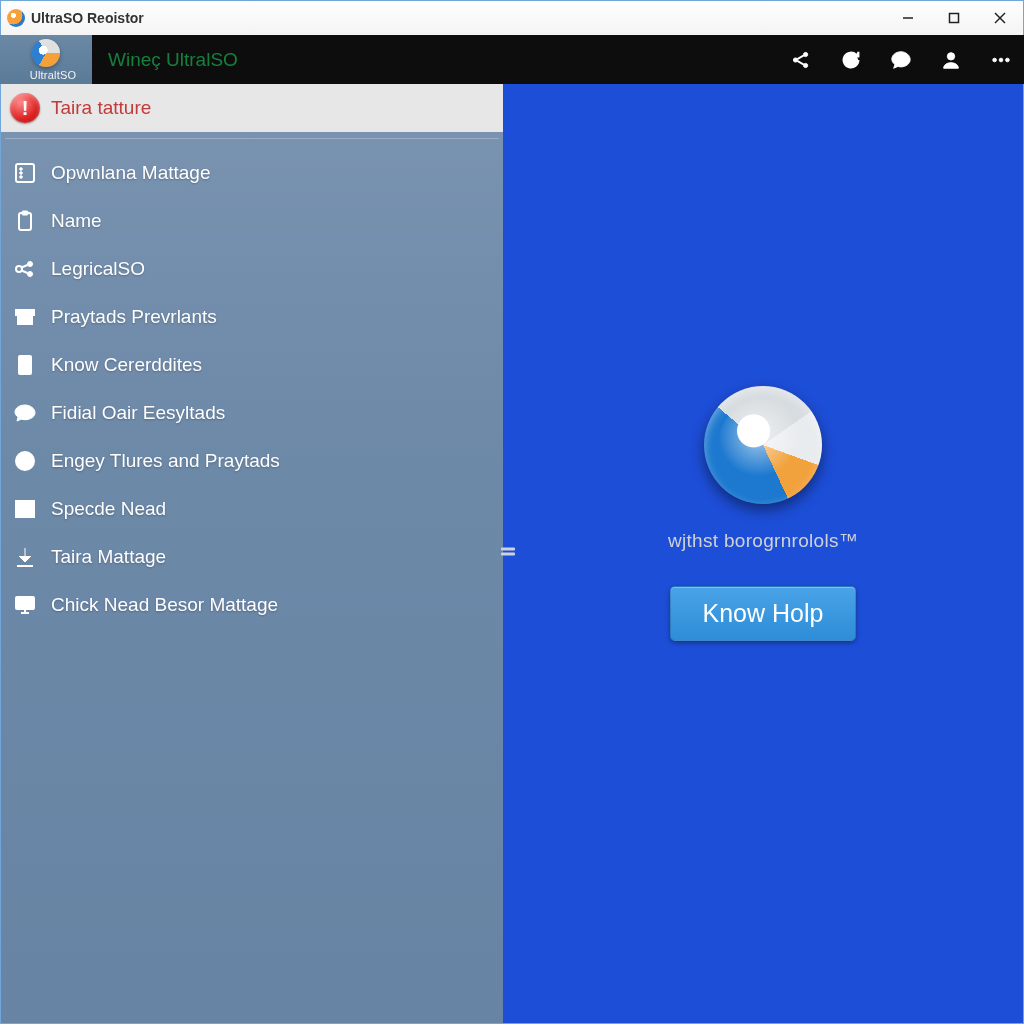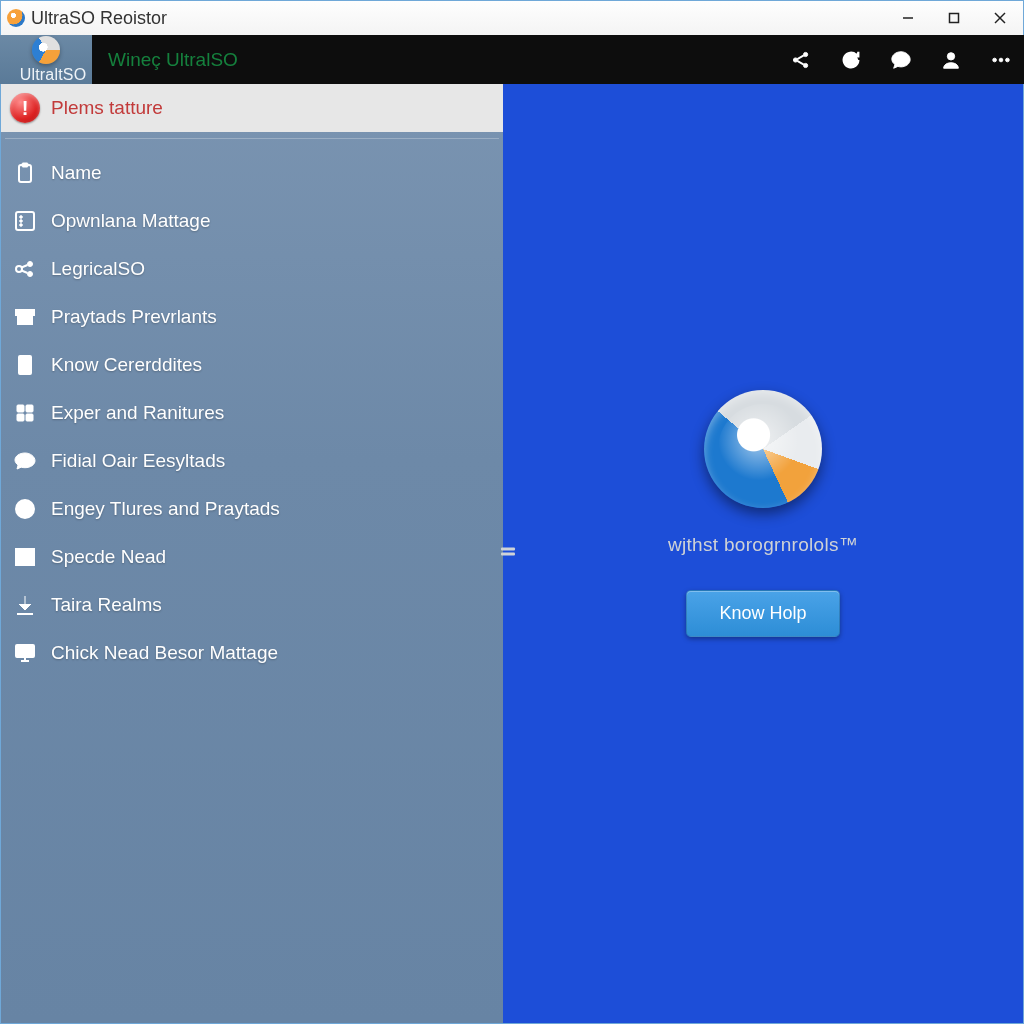--- a/index.html
+++ b/index.html
@@ -15,21 +15,21 @@
     display: flex;
     align-items: center;
     padding-left: 6px;
     position: relative;
   }
   .titlebar .app-icon {
     width: 18px; height: 18px; margin-right: 6px;
     background: radial-gradient(circle at 35% 35%, #fff 0 15%, #f7a13a 16% 55%, #2c79c7 56% 100%);
     border-radius: 50%;
   }
-  .titlebar .title { font-size: 18px; color: #333; }
+  .titlebar .title { font-size: 14px; color: #333; font-weight: bold; }
   .win-controls { position: absolute; right: 0; top: 0; height: 100%; display: flex; }
   .win-btn {
     width: 46px; height: 100%;
     display: flex; align-items: center; justify-content: center;
     color: #222; font-size: 14px;
   }
   .win-btn svg { stroke: #222; stroke-width: 1.5; fill: none; }
 
   
   .header {
@@ -46,21 +46,21 @@
     color: #fff; font-size: 10px;
   }
   .brand-swirl {
     width: 28px; height: 28px; border-radius: 50%;
     background:
       radial-gradient(circle at 40% 40%, #fff 0 18%, transparent 19%),
       conic-gradient(from 210deg, #2d7fd3 0 120deg, #e0e0e0 120deg 240deg, #f5a13a 240deg 360deg);
     margin-bottom: 2px;
     box-shadow: 0 2px 4px rgba(0,0,0,.3);
   }
-  .brand-label { font-size: 16px; color: #eef3f7; letter-spacing: .2px; margin-left: 14px; }
+  .brand-label { font-size: 11px; color: #eef3f7; letter-spacing: .2px; margin-left: 14px; }
   .header-title { color: #15803d; font-size: 19px; margin-left: 16px; font-weight: 400; }
   .header-actions { position: absolute; right: 12px; top: 0; height: 100%; display: flex; align-items: center; gap: 28px; }
   .h-icon { width: 22px; height: 22px; display: flex; align-items: center; justify-content: center; color: #fff; }
   .h-icon svg { width: 22px; height: 22px; fill: #fff; stroke: #fff; }
 
   
   .main { display: flex; height: calc(1024px - 35px - 49px); border: 1px solid #6fa8d8; border-top: none; }
 
   .sidebar {
     width: 502px;
@@ -114,21 +114,21 @@
     margin-bottom: 26px;
     position: relative;
   }
   .big-logo::after{
     content:""; position:absolute; inset:14px; border-radius:50%;
     background: radial-gradient(circle at 45% 40%, rgba(255,255,255,.6), transparent 55%);
   }
   .tagline { color: #cfd2d5; font-size: 19px; letter-spacing: .3px; margin-bottom: 34px; }
   .help-btn {
     background: linear-gradient(#4aa3e8, #2d8dd6);
-    color: #fff; font-size: 18px;
+    color: #fff; font-size: 25px;
     padding: 12px 32px;
     border-radius: 5px;
     border: 1px solid rgba(0,0,0,.15);
     box-shadow: 0 2px 5px rgba(0,0,0,.35), inset 0 1px 0 rgba(255,255,255,.3);
     cursor: pointer;
   }
   .content-inner { transform: translateY(-40px); display:flex; flex-direction:column; align-items:center;}
 </style>
 </head>
 <body>
@@ -200,46 +200,46 @@
 </div>
 
 <div class="main">
 
   <div class="sidebar">
 
     <div class="side-item active">
       <div class="icon-slot">
           <div class="alert-circle">!</div>
         </div>
-      <span>Plems tatture</span>
+      <span>Taira tatture</span>
     </div>
 
 
     <div class="side-sep"></div>
-
-    <div class="side-item">
-      <div class="icon-slot side-icon">
-        <svg viewBox="0 0 24 24">
-            <rect x="6" y="4" width="12" height="17" rx="2" fill="none" stroke-width="2"></rect>
-            <rect x="9" y="2" width="6" height="4" rx="1"></rect>
-          </svg>
-      </div>
-      <span>Name</span>
-    </div>
 
     <div class="side-item">
       <div class="icon-slot side-icon">
         <svg viewBox="0 0 24 24">
             <rect x="3" y="3" width="18" height="18" rx="2" fill="none" stroke-width="2"></rect>
             <circle cx="8" cy="8" r="1.3"></circle>
             <circle cx="8" cy="12" r="1.3"></circle>
             <circle cx="8" cy="16" r="1.3"></circle>
           </svg>
       </div>
       <span>Opwnlana Mattage</span>
+    </div>
+
+    <div class="side-item">
+      <div class="icon-slot side-icon">
+        <svg viewBox="0 0 24 24">
+            <rect x="6" y="4" width="12" height="17" rx="2" fill="none" stroke-width="2"></rect>
+            <rect x="9" y="2" width="6" height="4" rx="1"></rect>
+          </svg>
+      </div>
+      <span>Name</span>
     </div>
 
     <div class="side-item">
       <div class="icon-slot side-icon">
         <svg viewBox="0 0 24 24">
             <circle cx="6" cy="12" r="3" fill="none" stroke-width="2"></circle>
             <circle cx="17" cy="7" r="2.5"></circle>
             <circle cx="17" cy="17" r="2.5"></circle>
             <line x1="8.5" y1="10.5" x2="14.5" y2="8" stroke-width="2"></line>
             <line x1="8.5" y1="13.5" x2="14.5" y2="16" stroke-width="2"></line>
@@ -265,31 +265,20 @@
         <svg viewBox="0 0 24 24" fill="none" stroke-width="2">
             <rect x="6" y="3" width="12" height="18" rx="1"></rect>
             <line x1="9" y1="8" x2="15" y2="8"></line>
             <line x1="9" y1="12" x2="15" y2="12"></line>
             <line x1="9" y1="16" x2="13" y2="16"></line>
           </svg>
       </div>
       <span>Know Cererddites</span>
     </div>
 
-    <div class="side-item">
-      <div class="icon-slot side-icon">
-        <svg viewBox="0 0 24 24">
-            <rect x="4" y="4" width="7" height="7" rx="1"></rect>
-            <rect x="13" y="4" width="7" height="7" rx="1"></rect>
-            <rect x="4" y="13" width="7" height="7" rx="1"></rect>
-            <rect x="13" y="13" width="7" height="7" rx="1"></rect>
-          </svg>
-      </div>
-      <span>Exper and Ranitures</span>
-    </div>
 
     <div class="side-item">
       <div class="icon-slot side-icon">
         <svg viewBox="0 0 24 24">
             <path d="M12 4C6.5 4 2 7.1 2 11c0 2 1.2 3.8 3.1 5L4 20l4.2-1.8c1.2.3 2.5.5 3.8.5 5.5 0 10-3.1 10-7S17.5 4 12 4z"></path>
           </svg>
       </div>
       <span>Fidial Oair Eesyltads</span>
     </div>
 
@@ -318,21 +307,21 @@
     </div>
 
     <div class="side-item">
       <div class="icon-slot side-icon">
         <svg viewBox="0 0 24 24">
             <path d="M12 3v12"></path>
             <path d="M6 11l6 6 6-6" fill="#fff"></path>
             <line x1="4" y1="21" x2="20" y2="21" stroke-width="2"></line>
           </svg>
       </div>
-      <span>Taira Realms</span>
+      <span>Taira Mattage</span>
     </div>
 
     <div class="side-item">
       <div class="icon-slot side-icon">
         <svg viewBox="0 0 24 24" fill="none" stroke-width="2">
             <rect x="3" y="4" width="18" height="12" rx="1"></rect>
             <line x1="8" y1="20" x2="16" y2="20"></line>
             <line x1="12" y1="16" x2="12" y2="20"></line>
           </svg>
       </div>

